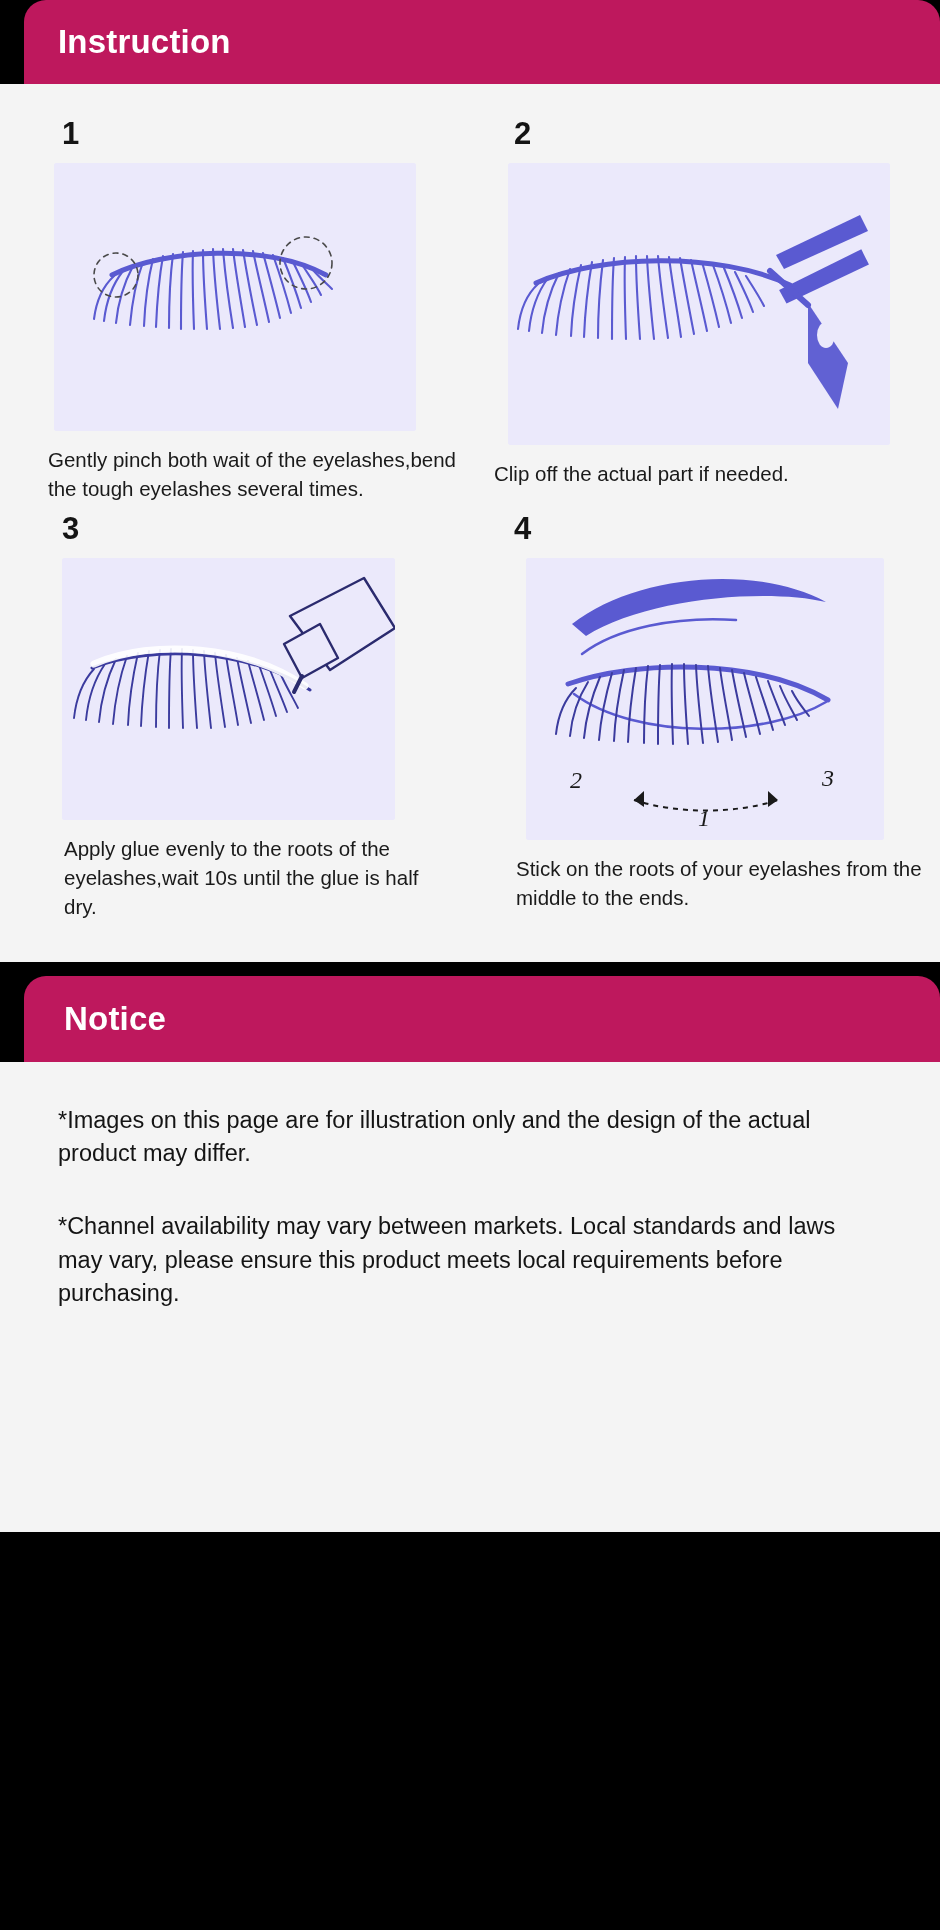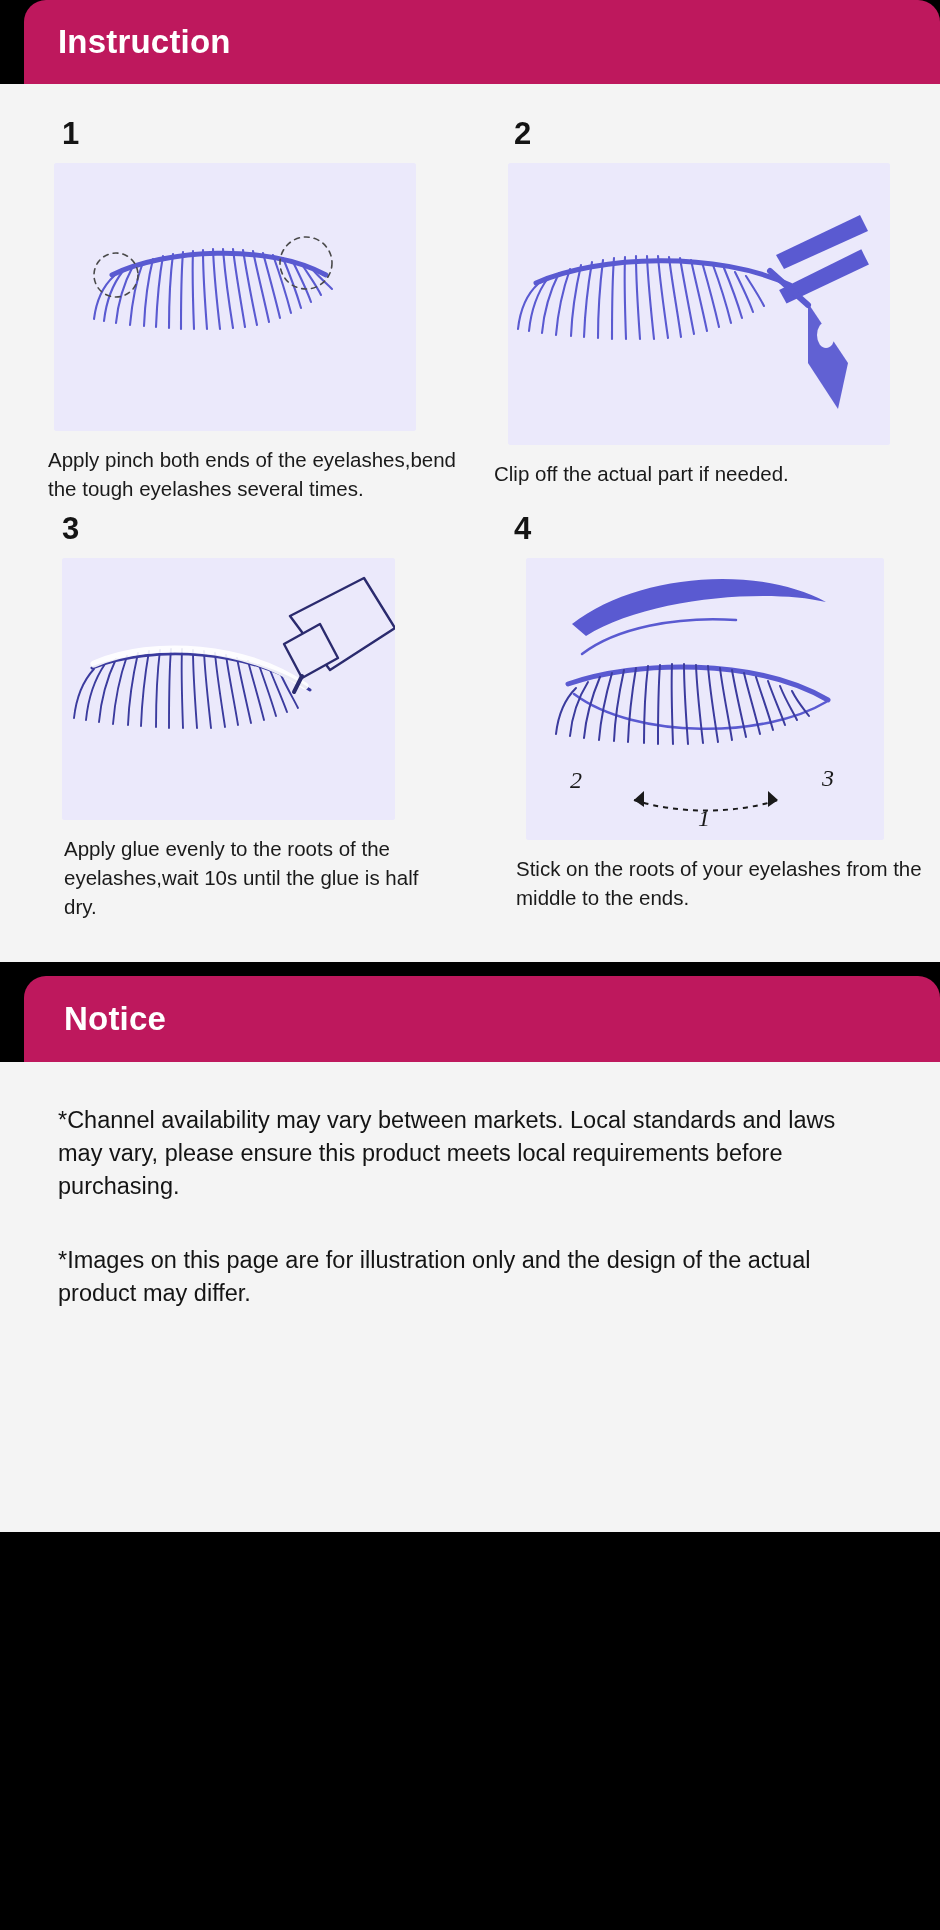--- a/index.html
+++ b/index.html
@@ -163,21 +163,21 @@
                   <path d="M239 99 C246 113, 252 125, 257 139"></path>
                   <path d="M249 103 C256 114, 262 122, 267 132"></path>
                   <path d="M259 107 C266 115, 272 120, 278 126"></path>
                 </g>
 
                 <circle cx="62" cy="112" r="22" stroke="#4a4a4a" stroke-width="1.6" stroke-dasharray="5 5"></circle>
                 <circle cx="252" cy="100" r="26" stroke="#4a4a4a" stroke-width="1.6" stroke-dasharray="5 5"></circle>
               </g>
             </svg>
           </div>
-          <div class="step-caption">Apply pinch both ends of the eyelashes,bend the tough eyelashes several times.</div>
+          <div class="step-caption">Gently pinch both wait of the eyelashes,bend the tough eyelashes several times.</div>
         </div>
 
         <div class="step step2 right">
           <div class="step-number">2</div>
           <div class="step-figure">
             <svg viewBox="0 0 382 282" width="382" height="282" aria-hidden="true">
               <rect x="0" y="0" width="382" height="282" fill="#ebe9fb"></rect>
               <g stroke="#5a5ad1" fill="none" stroke-linecap="round">
                 <path d="M28 120 C90 92, 210 88, 282 122" stroke-width="5"></path>
                 <g stroke-width="2.1">
@@ -304,18 +304,18 @@
 
       </div>
     </div>
   </section>
 
   <section class="section notice-section">
     <div class="section-header notice-header">
       <span class="title">Notice</span>
     </div>
     <div class="section-body notice-body">
+      <p class="notice-p">*Images on this page are for illustration only and the design of the actual product may differ.</p>
       <p class="notice-p">*Channel availability may vary between markets. Local standards and laws may vary, please ensure this product meets local requirements before purchasing.</p>
-      <p class="notice-p">*Images on this page are for illustration only and the design of the actual product may differ.</p>
     </div>
   </section>
 
 </div>
 
 </body></html>

